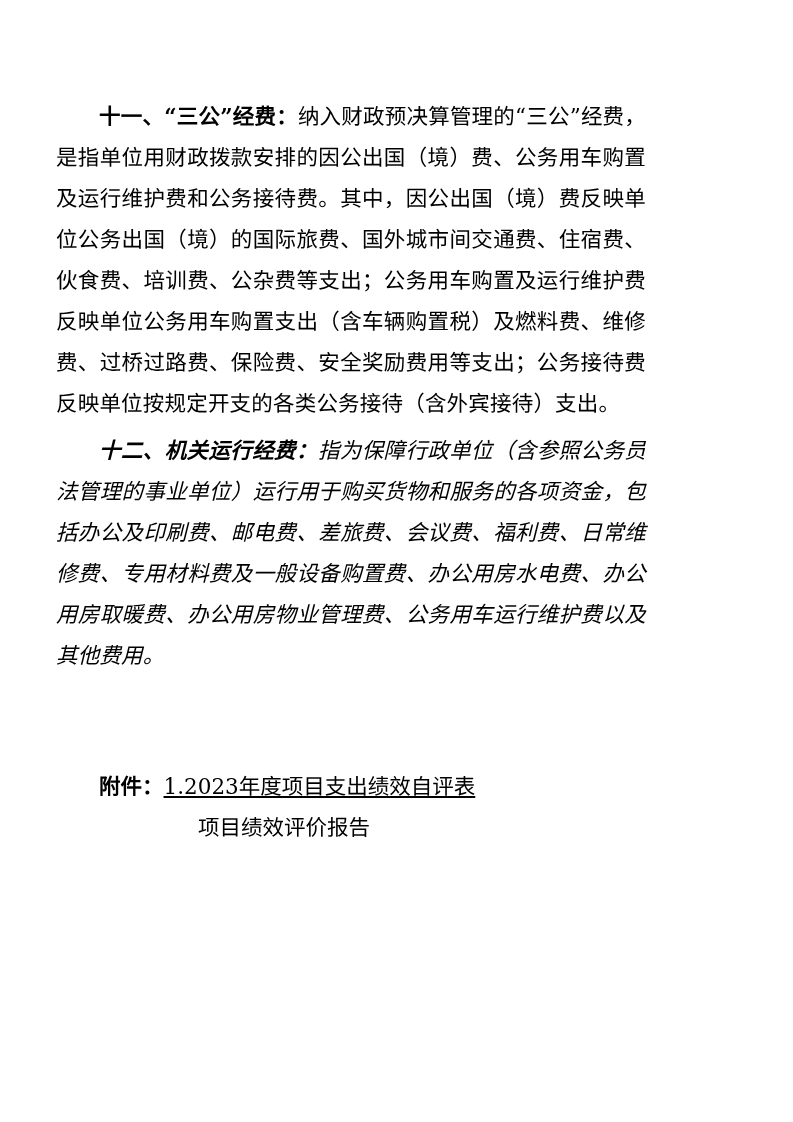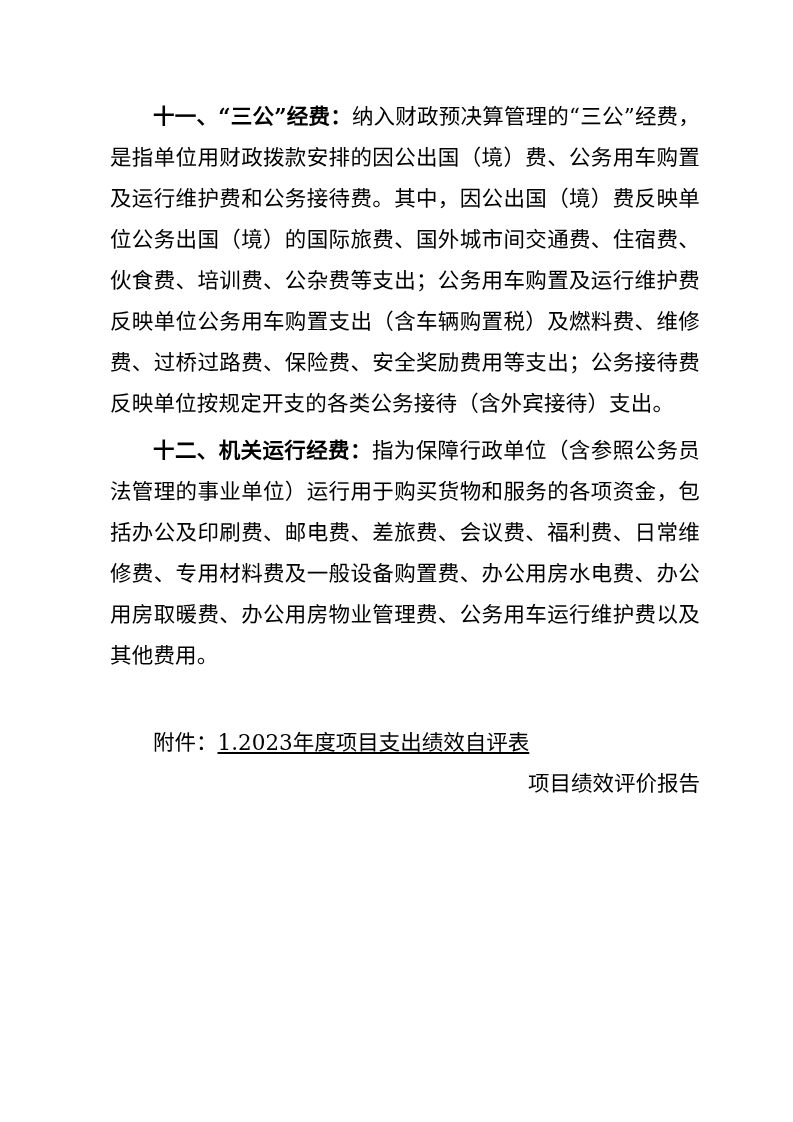--- a/index.html
+++ b/index.html
@@ -13,68 +13,69 @@
     font-family: "DejaVu Serif", "Liberation Serif", serif;
     color: #000000;
     overflow: hidden;
   }
   .page {
     position: relative;
     width: 793px;
     height: 1122px;
     background: #ffffff;
     box-sizing: border-box;
-    padding: 96px 96px 80px 110px;
+    padding: 96px 96px 80px 56px;
   }
   .doc-body {
     width: 590px;
   }
   p.para {
     margin: 0 0 0 0;
     font-size: 21.5px;
     line-height: 41px;
     text-align: justify;
     text-justify: inter-ideograph;
     letter-spacing: 0.2px;
   }
   p.para + p.para {
     margin-top: 6px;
+    font-style: italic;
   }
   .indent {
     text-indent: 2em;
   }
   .lead {
     font-weight: bold;
   }
   .attach-block {
     margin-top: 46px;
     font-size: 21.5px;
     line-height: 41px;
   }
   .attach-row {
     display: block;
     white-space: nowrap;
   }
   .attach-label {
     display: inline-block;
     margin-left: 2em;
-    font-weight: normal;
+    font-weight: bold;
+    margin-top: 44px;
   }
   .attach-first-line {
     display: inline;
     text-decoration: underline;
   }
   .attach-indent-1 {
     display: block;
     padding-left: 5.65em;
   }
   .attach-indent-2 {
     display: block;
     padding-left: 6.6em;
-    text-align: right;
   }
 </style>
 </head>
 <body>
 
 <div class="page">
   <div class="doc-body">
 
     <p class="para indent"><span class="lead">十一、“三公”经费：</span><span>纳入财政预决算管理的“三公”经费，是指单位用财政拨款安排的因公出国（境）费、公务用车购置及运行维护费和公务接待费。其中，因公出国（境）费反映单位公务出国（境）的国际旅费、国外城市间交通费、住宿费、伙食费、培训费、公杂费等支出；公务用车购置及运行维护费反映单位公务用车购置支出（含车辆购置税）及燃料费、维修费、过桥过路费、保险费、安全奖励费用等支出；公务接待费反映单位按规定开支的各类公务接待（含外宾接待）支出。</span></p>
 

